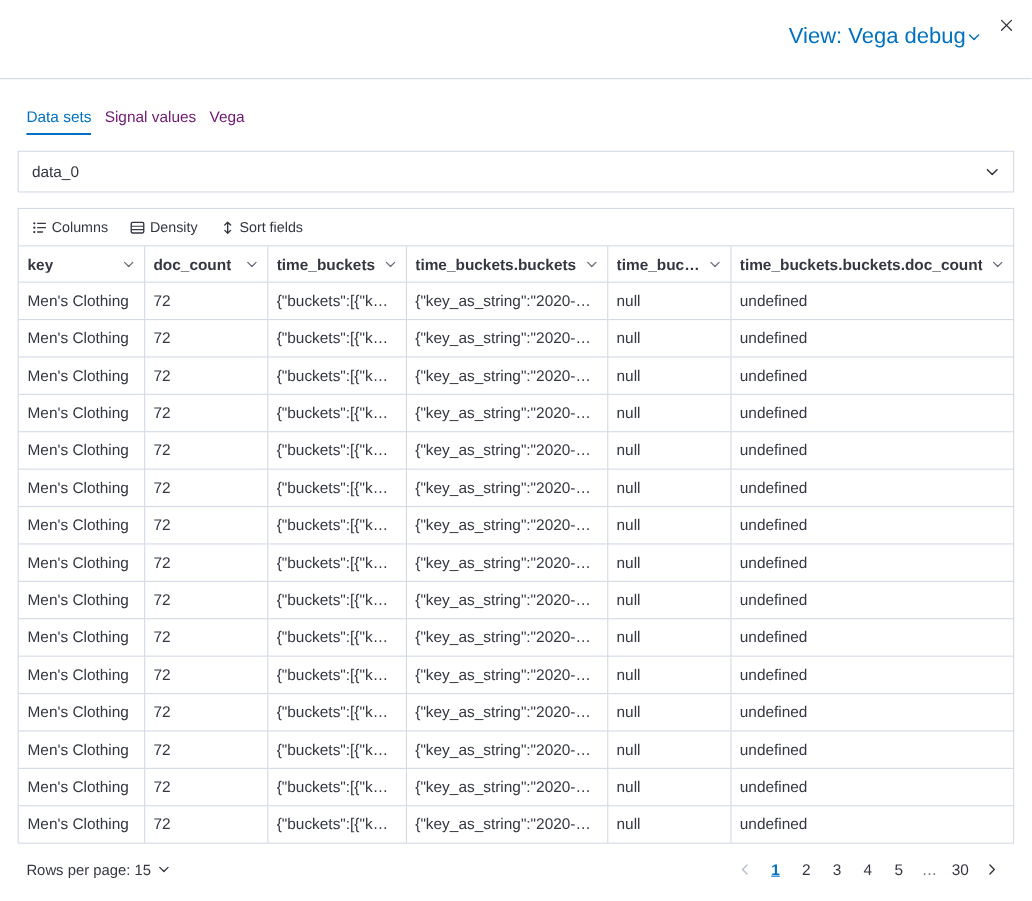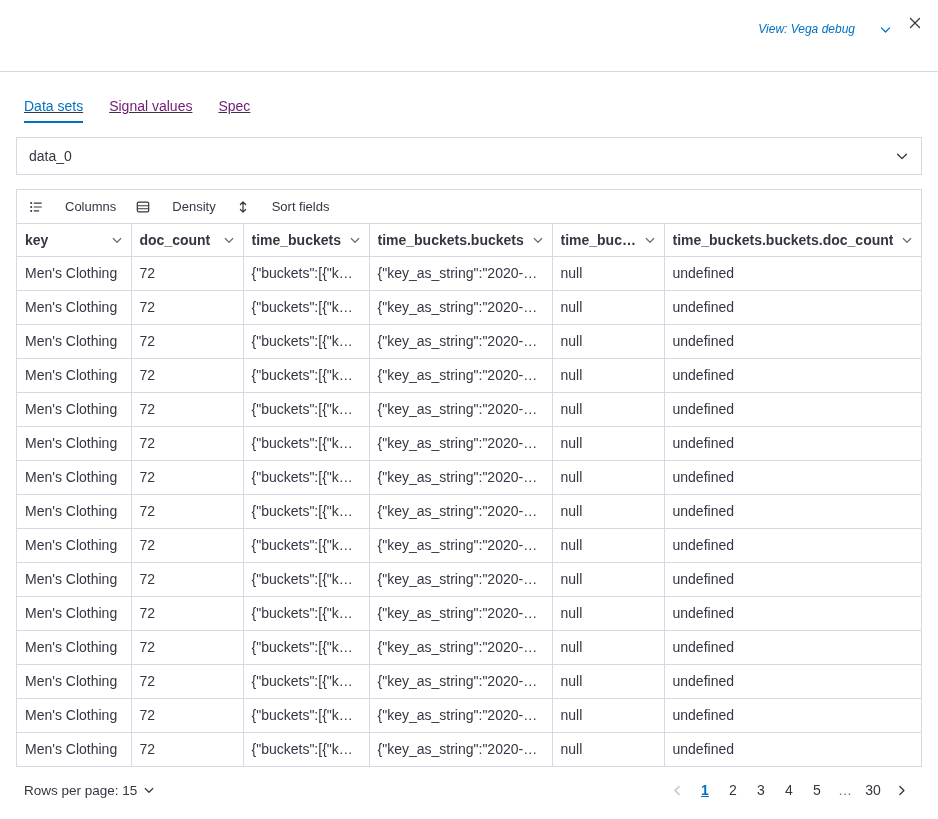--- a/index.html
+++ b/index.html
@@ -7,55 +7,55 @@
   body {
     width: 938px; height: 819px;
     font-family: "Liberation Sans", sans-serif;
     font-size: 14px; color: #343741;
     position: relative; overflow: hidden;
   }
   
   .flyout-header { height: 72px; border-bottom: 1px solid #d3dae6; position: relative; }
   .view-link {
     position: absolute; right: 46px; top: 22px;
-    color: #0071c2; font-size: 12px;
-    display: flex; align-items: center; gap: 24px; cursor: pointer;
-    background: none; border: none; font-family: inherit; font-style: italic;
+    color: #0071c2; font-size: 20px;
+    display: flex; align-items: center; gap: 1px; cursor: pointer;
+    background: none; border: none; font-family: inherit;
   }
   .close-btn {
     position: absolute; right: 12px; top: 12px; width: 22px; height: 22px;
     display: flex; align-items: center; justify-content: center;
     background: none; border: none; color: #343741; cursor: pointer;
   }
   .chev { display: inline-flex; align-items: center; }
   .chev svg { display: block; }
   
   .content { padding: 26px 16px 0 16px; }
-  .tabs { display: flex; gap: 26px; padding: 0 8px; margin-bottom: 14px; text-decoration: underline; }
+  .tabs { display: flex; gap: 12px; padding: 0 8px; margin-bottom: 14px; }
   .tab {
     background: none; border: none; font-family: inherit; font-size: 14px;
     color: #701a75; padding: 0 0 9px 0; cursor: pointer; position: relative;
   }
   .tab.active { color: #0071c2; box-shadow: inset 0 -2px 0 #0071c2; }
   
   .dataset-select {
     width: 100%; height: 38px; border: 1px solid #d3dae6; border-radius: 0;
     background: #fff; display: flex; align-items: center; justify-content: space-between;
     padding: 0 12px; font-family: inherit; font-size: 14px; color: #343741; cursor: pointer;
     margin-bottom: 14px;
   }
   
   .grid { border: 1px solid #d3dae6; }
   .grid-toolbar {
     height: 34px; display: flex; align-items: center; gap: 20px;
     padding: 0 12px; border-bottom: 1px solid #d3dae6;
   }
   .toolbar-btn {
     background: none; border: none; font-family: inherit; font-size: 13px;
-    color: #343741; display: flex; align-items: center; gap: 22px; cursor: pointer;
+    color: #343741; display: flex; align-items: center; gap: 4px; cursor: pointer;
   }
   .toolbar-btn svg { color: #343741; }
   table { width: 100%; border-collapse: collapse; table-layout: fixed; }
   th, td {
     border-right: 1px solid #d3dae6; border-bottom: 1px solid #d3dae6;
     padding: 0 8px; text-align: left;
     white-space: nowrap; overflow: hidden; text-overflow: ellipsis;
     font-size: 14px; color: #343741;
   }
   th:last-child, td:last-child { border-right: none; }
@@ -102,21 +102,21 @@
         <path d="M2 2l12 12M14 2L2 14" fill="none" stroke="currentColor" stroke-width="1.6" stroke-linecap="round"></path>
       </svg>
   </button>
 </div>
 
 <div class="content">
 
   <div class="tabs">
     <button class="tab active">Data sets</button>
     <button class="tab">Signal values</button>
-    <button class="tab">Spec</button>
+    <button class="tab">Vega</button>
   </div>
 
   <button class="dataset-select">
     <span>data_0</span>
     <span class="chev">
       <svg width="14" height="14" viewBox="0 0 16 16">
           <path d="M3 6l5 5 5-5" fill="none" stroke="currentColor" stroke-width="1.6" stroke-linecap="round" stroke-linejoin="round"></path>
         </svg>
     </span>
   </button>

